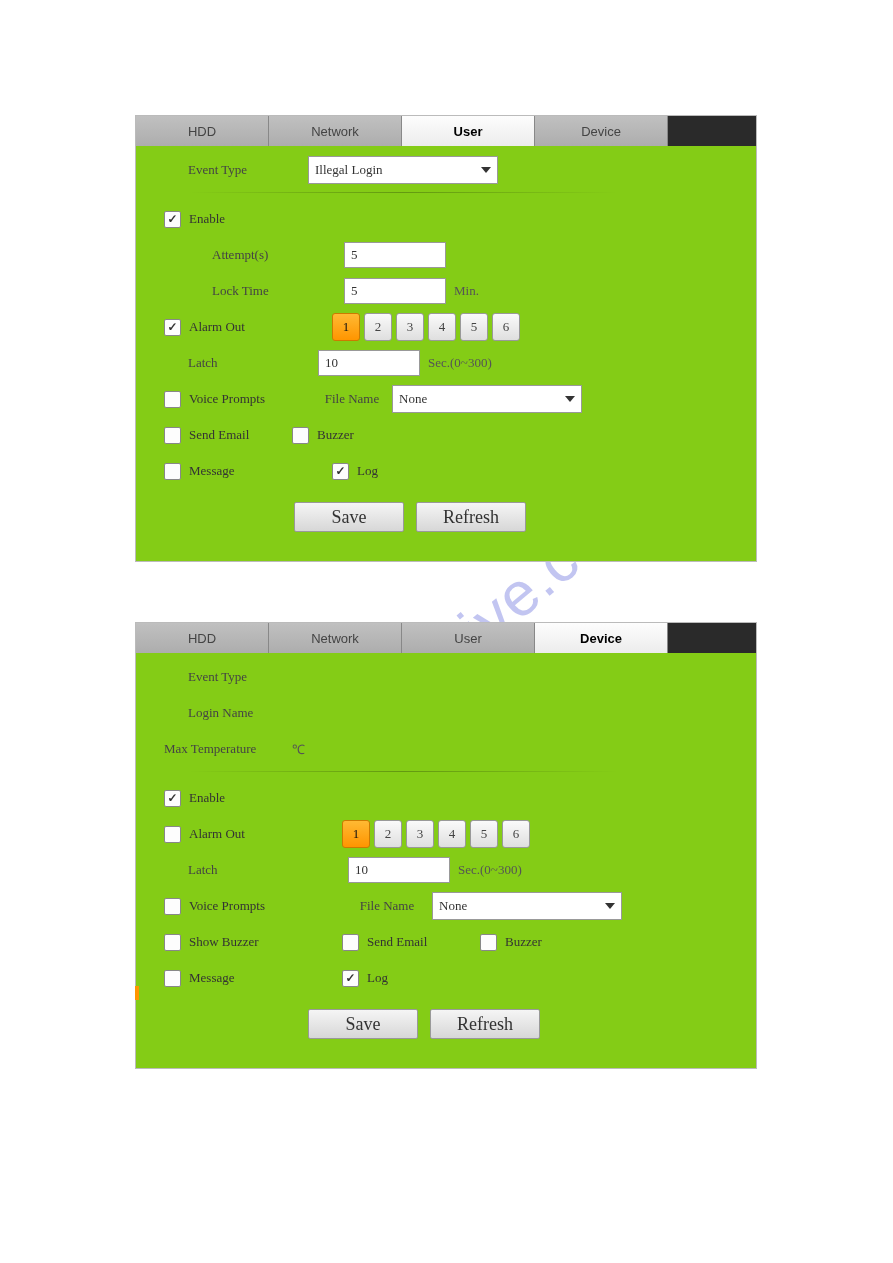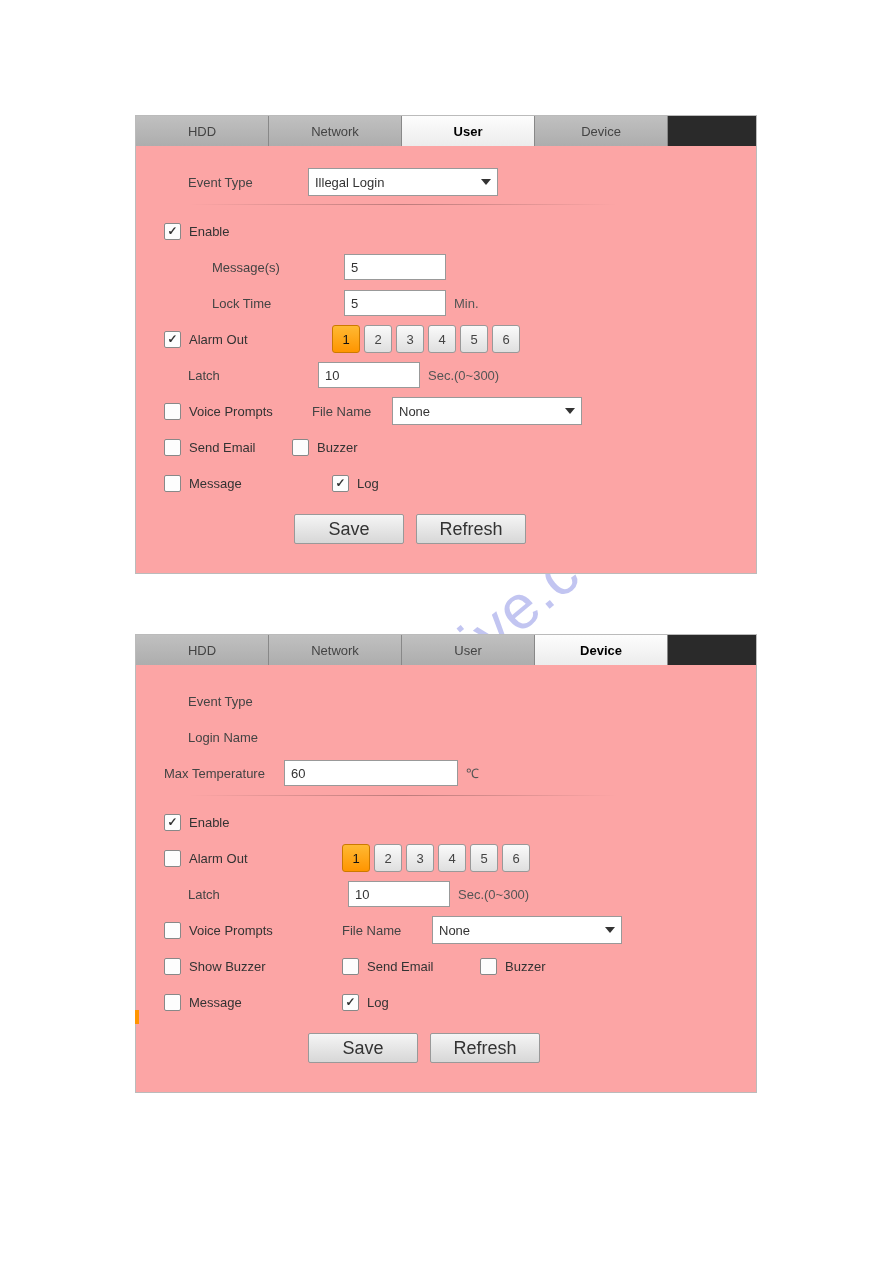--- a/index.html
+++ b/index.html
@@ -10,21 +10,21 @@
   font-size: 13px;
   color: #333;
   width: 893px;
 }
 .page {
   padding: 115px 135px 60px 135px;
   position: relative;
 }
 .panel {
   border: 1px solid #bbb;
-  background: #fca5a5;
+  background: #84cc16;
   width: 620px;
   margin-bottom: 60px;
   position: relative;
 }
 .tabs {
   display: flex;
   background: #2a2a2a;
   height: 30px;
 }
 .tab {
@@ -43,21 +43,22 @@
   color: #000;
   font-weight: bold;
 }
 .tab.spacer {
   flex: 1;
   background: #2a2a2a;
   border: none;
   cursor: default;
 }
 .body {
-  padding: 20px 28px 24px 28px;
+  padding: 8px 28px 24px 28px;
+  font-family: Liberation Serif, serif;
 }
 .row {
   display: flex;
   align-items: center;
   min-height: 32px;
   margin-bottom: 4px;
 }
 .lbl {
   width: 120px;
   color: #444;
@@ -68,20 +69,21 @@
   color: #444;
 }
 .lbl-sub2 {
   width: 130px;
   padding-left: 24px;
   color: #444;
 }
 .lbl-mid {
   width: 100px;
   color: #444;
+  text-align: center;
 }
 .sel {
   height: 26px;
   border: 1px solid #999;
   background: #fff;
   padding: 0 22px 0 6px;
   position: relative;
   display: flex;
   align-items: center;
   font-size: 13px;
@@ -219,21 +221,21 @@
     <div class="hr" style="margin-left:24px;width:430px"></div>
 
     <div class="row">
       <div class="cbwrap">
         <div class="cb checked"></div>
         <span>Enable</span>
       </div>
     </div>
 
     <div class="row">
-      <div class="lbl-sub">Message(s)</div>
+      <div class="lbl-sub">Attempt(s)</div>
       <div style="width:2px"></div>
       <div class="txt" style="width:88px">5</div>
     </div>
 
     <div class="row">
       <div class="lbl-sub">Lock Time</div>
       <div style="width:2px"></div>
       <div class="txt" style="width:88px">5</div>
       <span class="unit">Min.</span>
     </div>
@@ -309,21 +311,20 @@
   </div>
   <div class="body">
     <div class="row">
       <div class="lbl" style="margin-left:24px;width:120px">Event Type</div>
     </div>
     <div class="row">
       <div class="lbl" style="margin-left:24px;width:120px">Login Name</div>
     </div>
     <div class="row">
       <div class="lbl" style="width:120px">Max Temperature</div>
-      <div class="txt" style="width:160px">60</div>
       <span class="unit">℃</span>
     </div>
     <div class="hr" style="margin-left:24px;width:430px"></div>
 
     <div class="row">
       <div class="cbwrap">
         <div class="cb checked"></div>
         <span>Enable</span>
       </div>
     </div>

